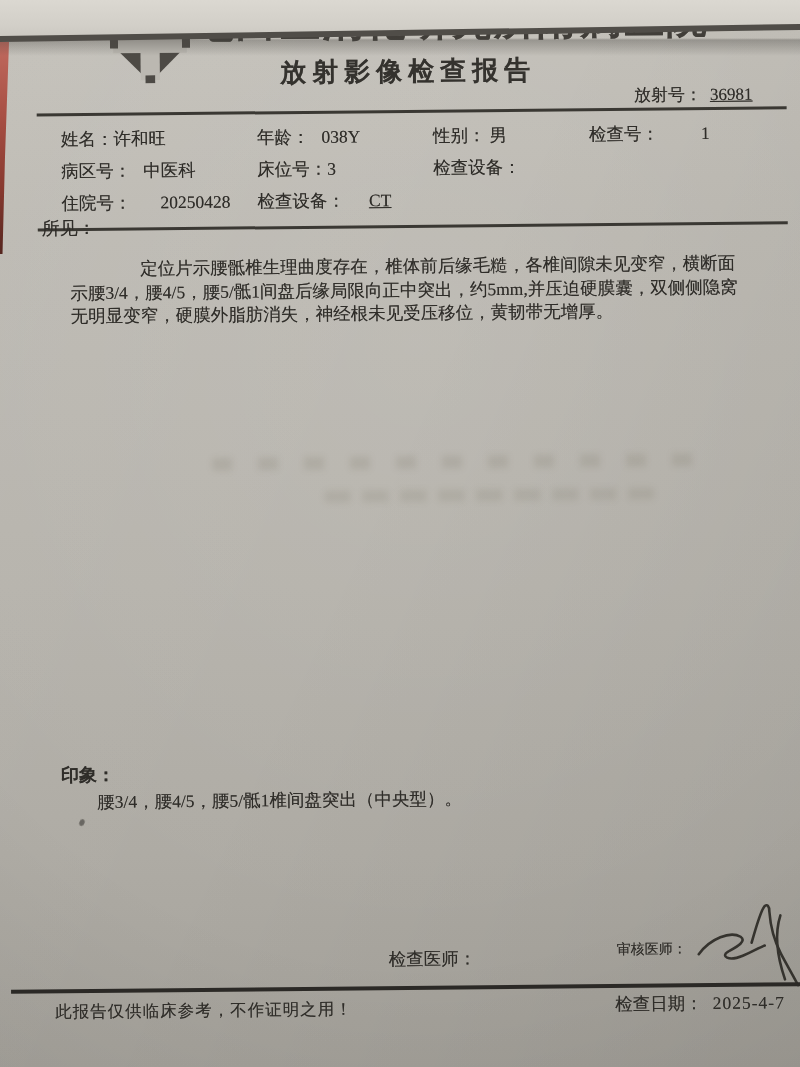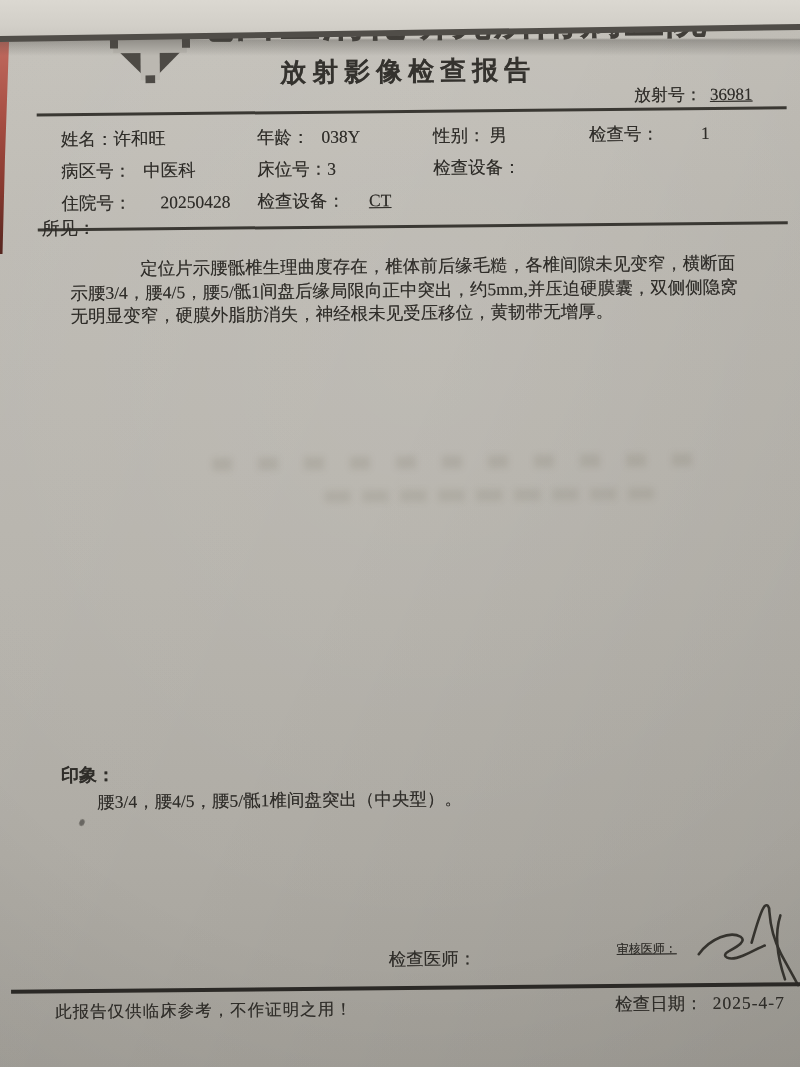--- a/index.html
+++ b/index.html
@@ -87,21 +87,21 @@
     background:repeating-linear-gradient(90deg,rgba(110,104,86,0.30) 0 20px,rgba(110,104,86,0) 20px 46px);}
   .bleed .l2{left:112px;top:48px;width:330px;height:12px;
     background:repeating-linear-gradient(90deg,rgba(110,104,86,0.28) 0 26px,rgba(110,104,86,0) 26px 38px);}
 
   .impression-label{position:absolute;left:58px;top:760px;font-size:18px;font-weight:bold;}
   .impression-text{position:absolute;left:94px;top:787px;font-size:17.5px;}
   .speck{position:absolute;left:76px;top:816px;width:5px;height:7px;border-radius:50%;
     background:rgba(47,45,41,0.55);transform:rotate(25deg);filter:blur(0.5px);}
 
   .exam-doctor{position:absolute;left:374px;top:947px;font-size:17.5px;margin-left:10px;}
-  .review-doctor{position:absolute;left:612px;top:943px;font-size:12px;text-decoration:underline;}
+  .review-doctor{position:absolute;left:612px;top:943px;font-size:14px;}
   .signature{position:absolute;left:690px;top:901px;width:108px;height:90px;}
   .signature path{fill:none;stroke:#35332e;stroke-width:2.6;stroke-linecap:round;}
 
   .rule-bottom{position:absolute;left:6px;top:986px;width:792px;height:3.5px;background:#2b2926;}
   .disclaimer{position:absolute;left:50px;top:998px;font-size:16.5px;letter-spacing:1px;}
   .exam-date{position:absolute;left:610px;top:994px;font-size:17.5px;white-space:nowrap;}
   .exam-date .val{margin-left:10px;letter-spacing:1px;}
 </style>
 </head>
 <body>

